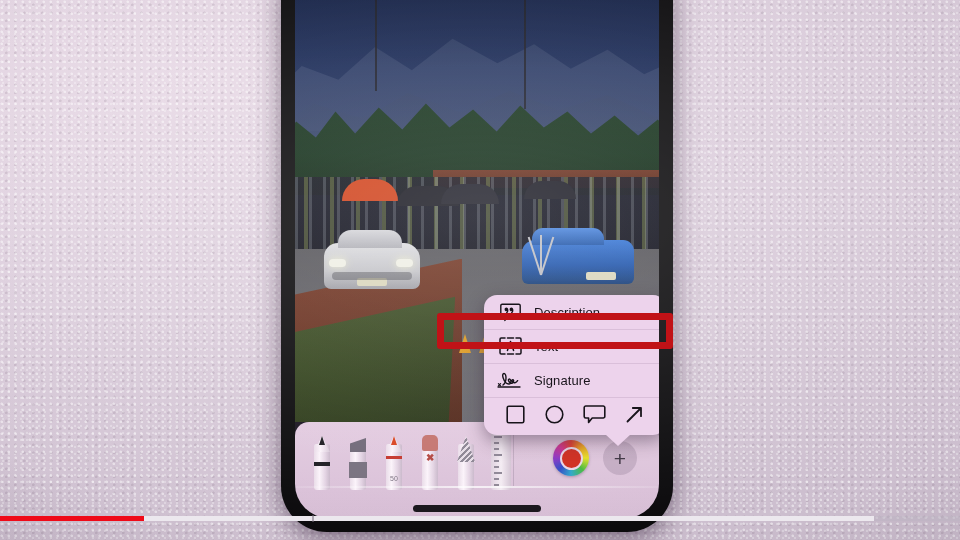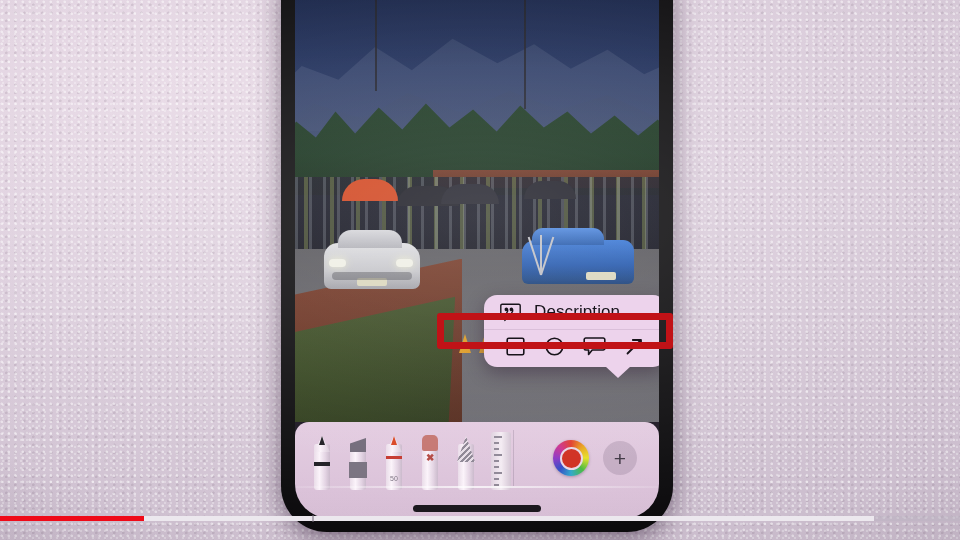--- a/index.html
+++ b/index.html
@@ -361,21 +361,21 @@
     content: "";
     position: absolute; left: 0; right: 0; top: 0;
     height: 1px; background: rgba(120,90,125,.16);
   }
   .menu-icon {
     width: 26px; height: 22px;
     display: flex; align-items: center; justify-content: center;
     margin-right: 11px;
   }
   .menu-label {
-    font-size: 17px; color: #18141b; letter-spacing: .1px;
+    font-size: 13px; color: #18141b; letter-spacing: .1px;
   }
   .shape-row {
     display: flex; align-items: center; justify-content: space-around;
     height: 38px; padding: 0 12px;
     position: relative;
   }
   .shape-row::before {
     content: "";
     position: absolute; left: 0; right: 0; top: 0;
     height: 1px; background: rgba(120,90,125,.16);
@@ -554,21 +554,41 @@
           <div class="menu-item">
             <span class="menu-icon">
               <svg width="21" height="19" viewBox="0 0 21 19" fill="none">
                 <path d="M2.2 1.2h16.6a1.4 1.4 0 0 1 1.4 1.4v9.4a1.4 1.4 0 0 1-1.4 1.4H8.4l-3.5 4v-4H2.2A1.4 1.4 0 0 1 .8 12V2.6A1.4 1.4 0 0 1 2.2 1.2z" stroke="#18141b" stroke-width="1.4" stroke-linejoin="round"></path>
                 <path d="M6.4 4.6c-1 0-1.8.8-1.8 1.8S5.4 8.2 6.4 8.2c.2 0 .4 0 .5-.1 0 .7-.4 1.2-1 1.4l.4 1c1.3-.4 2.1-1.5 2.1-3 0-2-.9-2.9-2-2.9zm5 0c-1 0-1.8.8-1.8 1.8s.8 1.8 1.8 1.8c.2 0 .4 0 .5-.1 0 .7-.4 1.2-1 1.4l.4 1c1.3-.4 2.1-1.5 2.1-3 0-2-.9-2.9-2-2.9z" fill="#18141b"></path>
               </svg>
             </span>
             <span class="menu-label">Description</span>
           </div>
 
-
+          <div class="menu-item">
+            <span class="menu-icon">
+              <svg width="23" height="18" viewBox="0 0 23 18" fill="none">
+                <path d="M6 1H2.2A1.2 1.2 0 0 0 1 2.2V6M17 1h3.8A1.2 1.2 0 0 1 22 2.2V6M6 17H2.2A1.2 1.2 0 0 1 1 15.8V12M17 17h3.8a1.2 1.2 0 0 0 1.2-1.2V12" stroke="#18141b" stroke-width="1.5" stroke-linecap="round"></path>
+                <path d="M1 8v2M22 8v2M8.5 1h6M8.5 17h6" stroke="#18141b" stroke-width="1.5" stroke-linecap="round"></path>
+                <path d="M11.5 4.6 8.4 13.4M11.5 4.6l3.1 8.8M9.6 10.6h3.8" stroke="#18141b" stroke-width="1.5" stroke-linecap="round" stroke-linejoin="round"></path>
+              </svg>
+            </span>
+            <span class="menu-label">Text</span>
+          </div>
+
+          <div class="menu-item">
+            <span class="menu-icon">
+              <svg width="26" height="20" viewBox="0 0 26 20" fill="none">
+                <path d="M1 17h22" stroke="#18141b" stroke-width="1.3" stroke-linecap="round"></path>
+                <path d="M6 15c2-1.5 3-4 3-7 0-2.5-.8-4.5-2-4.5S5.2 5 6.2 8c1.2 3.6 3.6 6 5.6 6 1.6 0 2.4-1.5 2-3.3-.3-1.3-1.3-2-2-1.4-.8.7-.2 2.3 1.2 3.4 1.4 1 2.8.6 3.4-.8.4-1 .2-2-.4-2.2-.7-.3-1.2.4-1 1.2.3 1.2 1.6 2 3 1.8 1.2-.2 2-1 2.6-2" stroke="#18141b" stroke-width="1.4" stroke-linecap="round" stroke-linejoin="round"></path>
+                <path d="M1.4 13.6l2.2 2.2M3.6 13.6l-2.2 2.2" stroke="#18141b" stroke-width="1.2" stroke-linecap="round"></path>
+              </svg>
+            </span>
+            <span class="menu-label">Signature</span>
+          </div>
 
 
           <div class="shape-row">
             <span>
               <svg width="21" height="21" viewBox="0 0 21 21" fill="none">
                 <rect x="2.2" y="2.2" width="16.6" height="16.6" rx="1.6" stroke="#18141b" stroke-width="1.6"></rect>
               </svg>
             </span>
             <span>
               <svg width="21" height="21" viewBox="0 0 21 21" fill="none">

